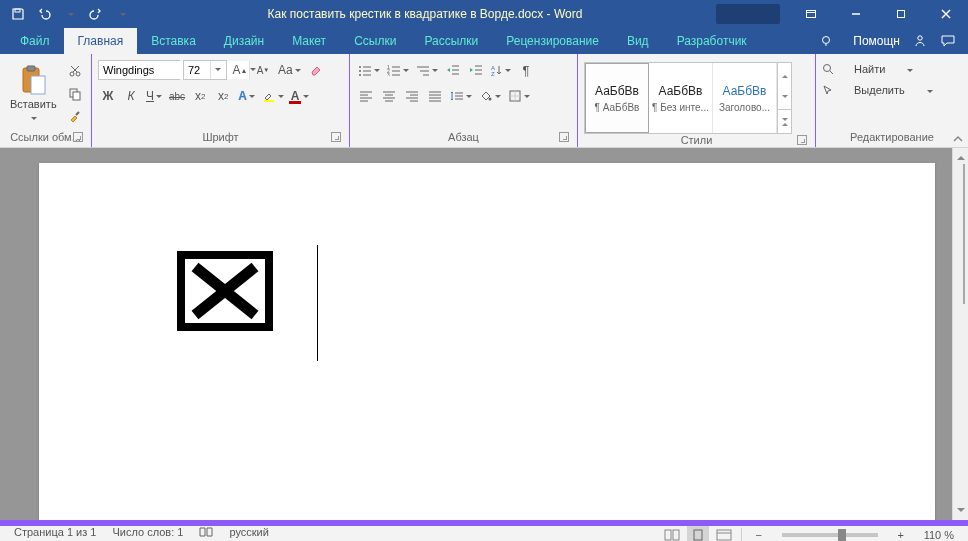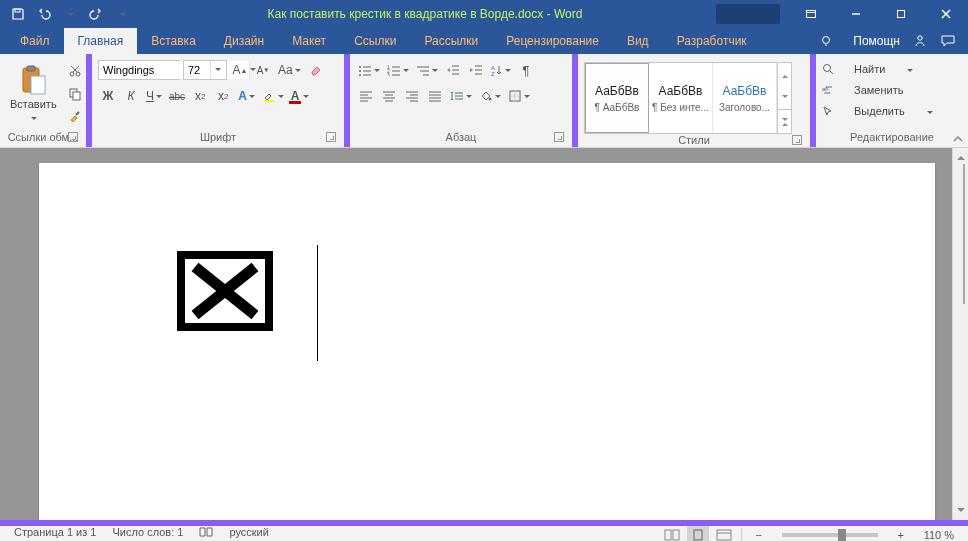--- a/index.html
+++ b/index.html
@@ -1,35 +1,35 @@
 <!DOCTYPE html>
 <html><head>
 <meta charset="utf-8">
 <style>
 * { box-sizing: border-box; margin: 0; padding: 0; font-family: "Segoe UI", Tahoma, sans-serif; }
 body { width: 968px; height: 541px; background: #fff; overflow: hidden; font-size: 12px; color: #444; }
 
 
-.titlebar { height: 28px; background: #2b579a; color: #bef264; display: flex; align-items: center; }
+.titlebar { height: 28px; background: #2b579a; color: #fef9c3; display: flex; align-items: center; }
 .qat { display: flex; align-items: center; gap: 2px; padding-left: 6px; }
 .qat-btn { width: 24px; height: 24px; display: flex; align-items: center; justify-content: center; color: #fff; }
 .title-text { flex: 1; text-align: center; font-size: 12px; }
 .win-controls { display: flex; }
 .win-btn { width: 45px; height: 28px; display: flex; align-items: center; justify-content: center; color: #fff; }
 .user-pill { width: 64px; height: 20px; background: #1e3f73; border-radius: 2px; margin-right: 8px; }
 
 
 .tabs { height: 26px; background: #2b579a; display: flex; align-items: stretch; padding-left: 6px; }
-.tab { padding: 0 14px; display: flex; align-items: center; color: #fdba74; font-size: 12px; cursor: default; }
+.tab { padding: 0 14px; display: flex; align-items: center; color: #5eead4; font-size: 12px; cursor: default; }
 .tab.active { background: #f3f3f3; color: #2b579a; }
 .tabs-right { margin-left: auto; display: flex; align-items: center; gap: 12px; padding-right: 12px; color: #fff; }
 
 
 .ribbon { height: 94px; background: #f3f3f3; border-bottom: 1px solid #d4d4d4; display: flex; position: relative; }
-.group { border-right: 6px solid #8b5cf6; padding: 2px 6px 0 6px; display: flex; flex-direction: column; }
+.group { border-right: 1px solid #8b5cf6; padding: 2px 6px 0 6px; display: flex; flex-direction: column; }
 .group-body { flex: 1; display: flex; gap: 4px; }
 .group-label { height: 16px; font-size: 11px; color: #666; text-align: center; position: relative; }
 .group-launcher { position: absolute; right: 2px; top: 1px; width: 10px; height: 10px; border: 1px solid #999; }
 .group-launcher:after { content: ""; position: absolute; right: 1px; bottom: 1px; width: 3px; height: 3px; border-right: 1px solid #999; border-bottom: 1px solid #999; }
 
 .big-btn { display: flex; flex-direction: column; align-items: center; justify-content: center; padding: 2px 4px; }
 .big-btn .big-lbl { font-size: 11px; margin-top: 2px; }
 .col { display: flex; flex-direction: column; gap: 1px; justify-content: center; }
 .row { display: flex; align-items: center; gap: 3px; }
 .sm-btn { min-width: 20px; height: 22px; display: flex; align-items: center; justify-content: center; padding: 0 2px; color: #555; }
@@ -398,27 +398,20 @@
       <div class="sm-row">
           <svg width="12" height="12" viewBox="0 0 12 12">
             <circle cx="5" cy="5" r="3.5" fill="none" stroke="#666"></circle>
             <line x1="8" y1="8" x2="11" y2="11" stroke="#666"></line>
           </svg>
           <span>Найти</span>
           <span class="dd"></span>
         </div>
       <div class="sm-row">
           <svg width="12" height="12" viewBox="0 0 12 12">
-            <text x="0" y="7" font-size="6" fill="#666">ab</text>
-            <path d="M2 9h6l-1-1M10 3H4l1 1" fill="none" stroke="#4a72b8"></path>
-          </svg>
-          <span>Заменить</span>
-        </div>
-      <div class="sm-row">
-          <svg width="12" height="12" viewBox="0 0 12 12">
             <path d="M2 2l3 8 1-3 3-1z" fill="none" stroke="#666"></path>
           </svg>
           <span>Выделить</span>
           <span class="dd"></span>
         </div>
     </div>
     <div class="group-label"><span>Редактирование</span></div>
   </div>
 
   <div class="collapse-ribbon">

